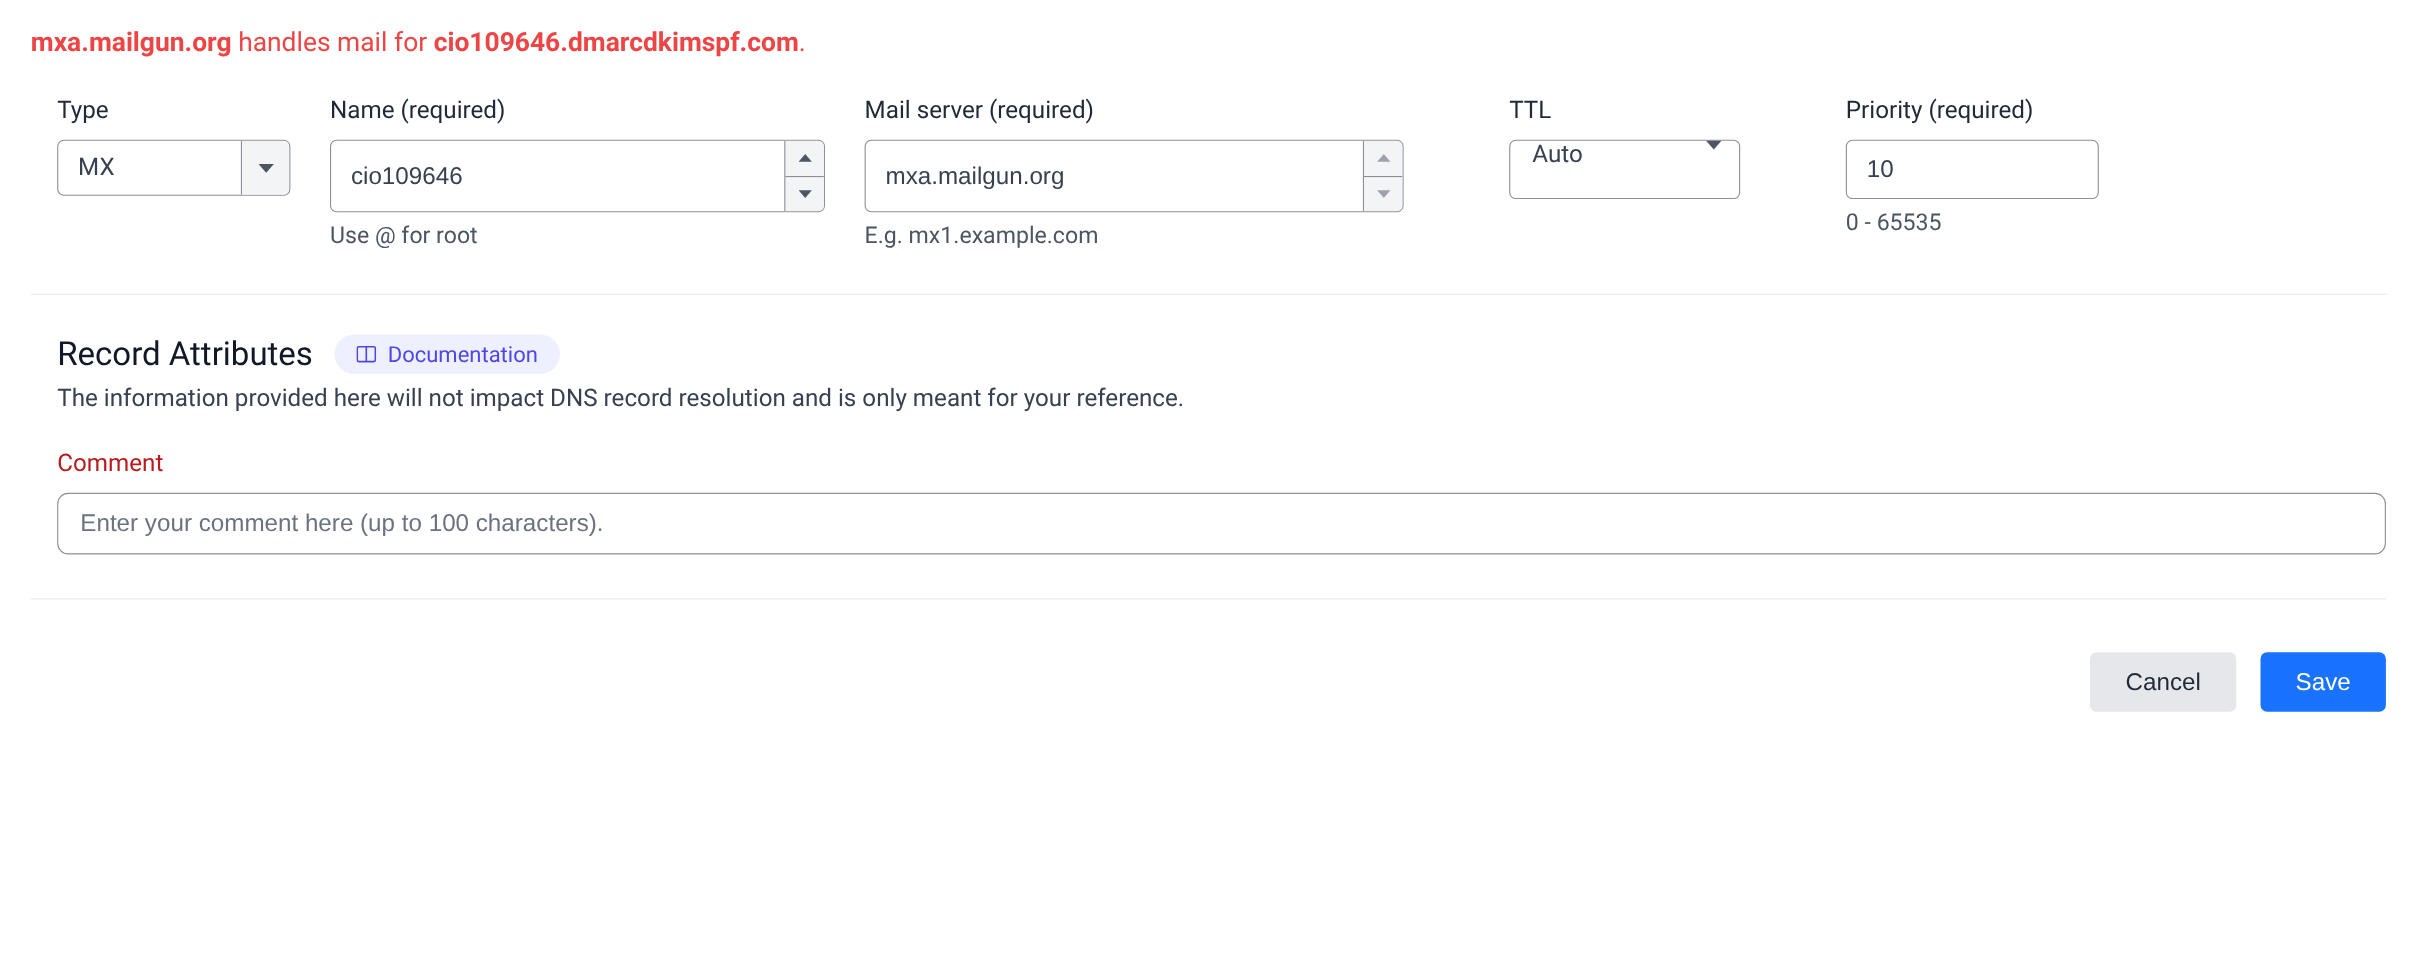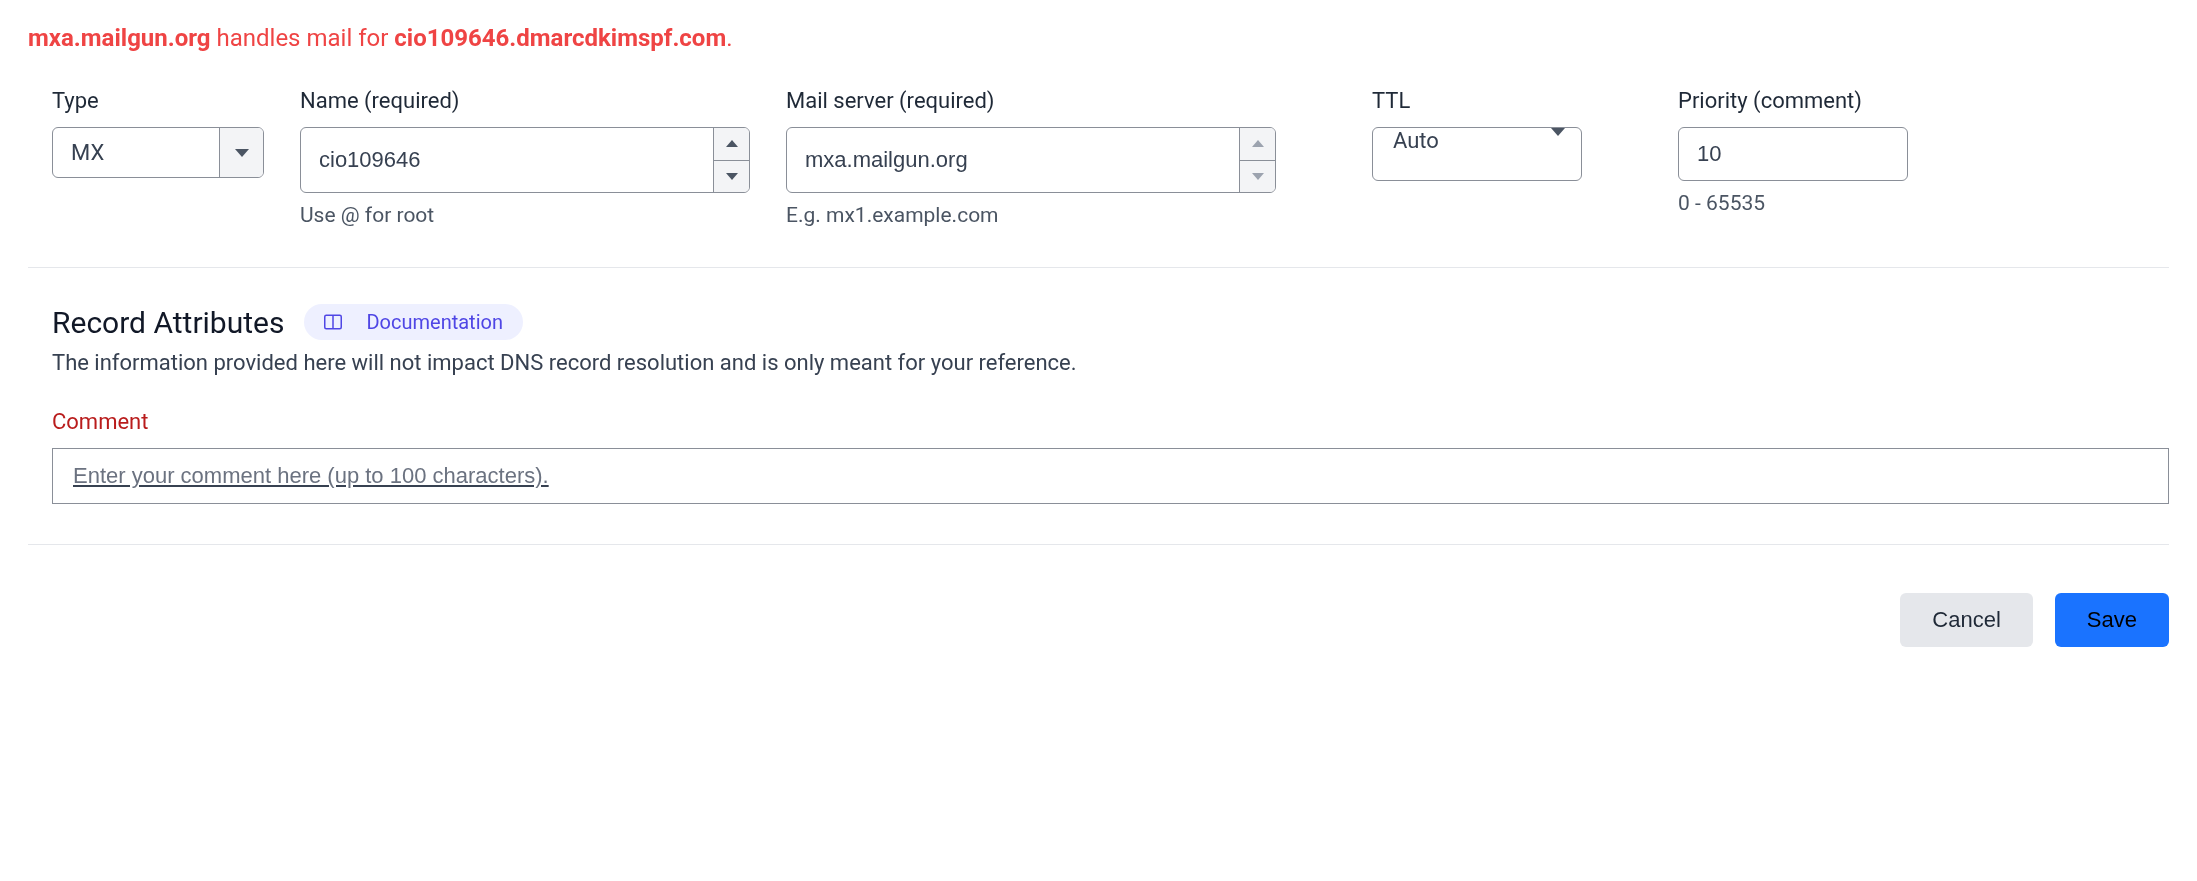--- a/index.html
+++ b/index.html
@@ -165,21 +165,21 @@
   }
   .attrs-head h2 {
     font-size: 30px;
     font-weight: 400;
     color: #111827;
     margin: 0;
   }
   .doc-pill {
     display: inline-flex;
     align-items: center;
-    gap: 24px;
+    gap: 10px;
     background: #eef0ff;
     color: #4f46e5;
     border-radius: 999px;
     padding: 6px 20px;
     font-size: 20px;
   }
   .doc-pill .book-icon {
     width: 18px; height: 16px;
   }
   .attrs-desc {
@@ -189,26 +189,25 @@
   }
   .comment-label {
     font-size: 22px;
     color: #b91c1c;
     margin-bottom: 14px;
   }
   .comment-input {
     width: 100%;
     height: 56px;
     border: 1px solid #8a8f98;
-    border-radius: 0;
+    border-radius: 10px;
     padding: 0 20px;
     font-size: 22px;
     color: #374151;
     outline: none;
-    text-decoration: underline;
   }
   .comment-input::placeholder { color: #6b7280; }
 
   .footer {
     display: flex;
     justify-content: flex-end;
     gap: 22px;
     margin-top: 48px;
     padding-right: 0;
   }
@@ -219,21 +218,21 @@
     font-size: 22px;
     border: none;
     cursor: pointer;
   }
   .btn-cancel {
     background: #e5e7eb;
     color: #1f2937;
   }
   .btn-save {
     background: #1a73ff;
-    color: #000000;
+    color: #ffffff;
   }
 
   
   .col-type   { width: 212px; }
   .col-name   { width: 450px; }
   .col-mail   { width: 490px; }
   .col-ttl    { width: 210px; }
   .col-prio   { width: 230px; }
   .gap-extra  { margin-left: 60px; }
 </style>
@@ -292,21 +291,21 @@
 
     <div class="field col-ttl gap-extra">
       <div class="field-label">TTL</div>
       <div class="ttl-select">
         <span class="txt">Auto</span>
         <div class="caret-down"></div>
       </div>
     </div>
 
     <div class="field col-prio gap-extra">
-      <div class="field-label">Priority (comment)</div>
+      <div class="field-label">Priority (required)</div>
       <input class="plain-input" type="text" value="10" style="">
       <div class="field-help">0 - 65535</div>
     </div>
 
   </div>
 
   <hr class="divider">
 
   <div class="attrs-section">
     <div class="attrs-head">

